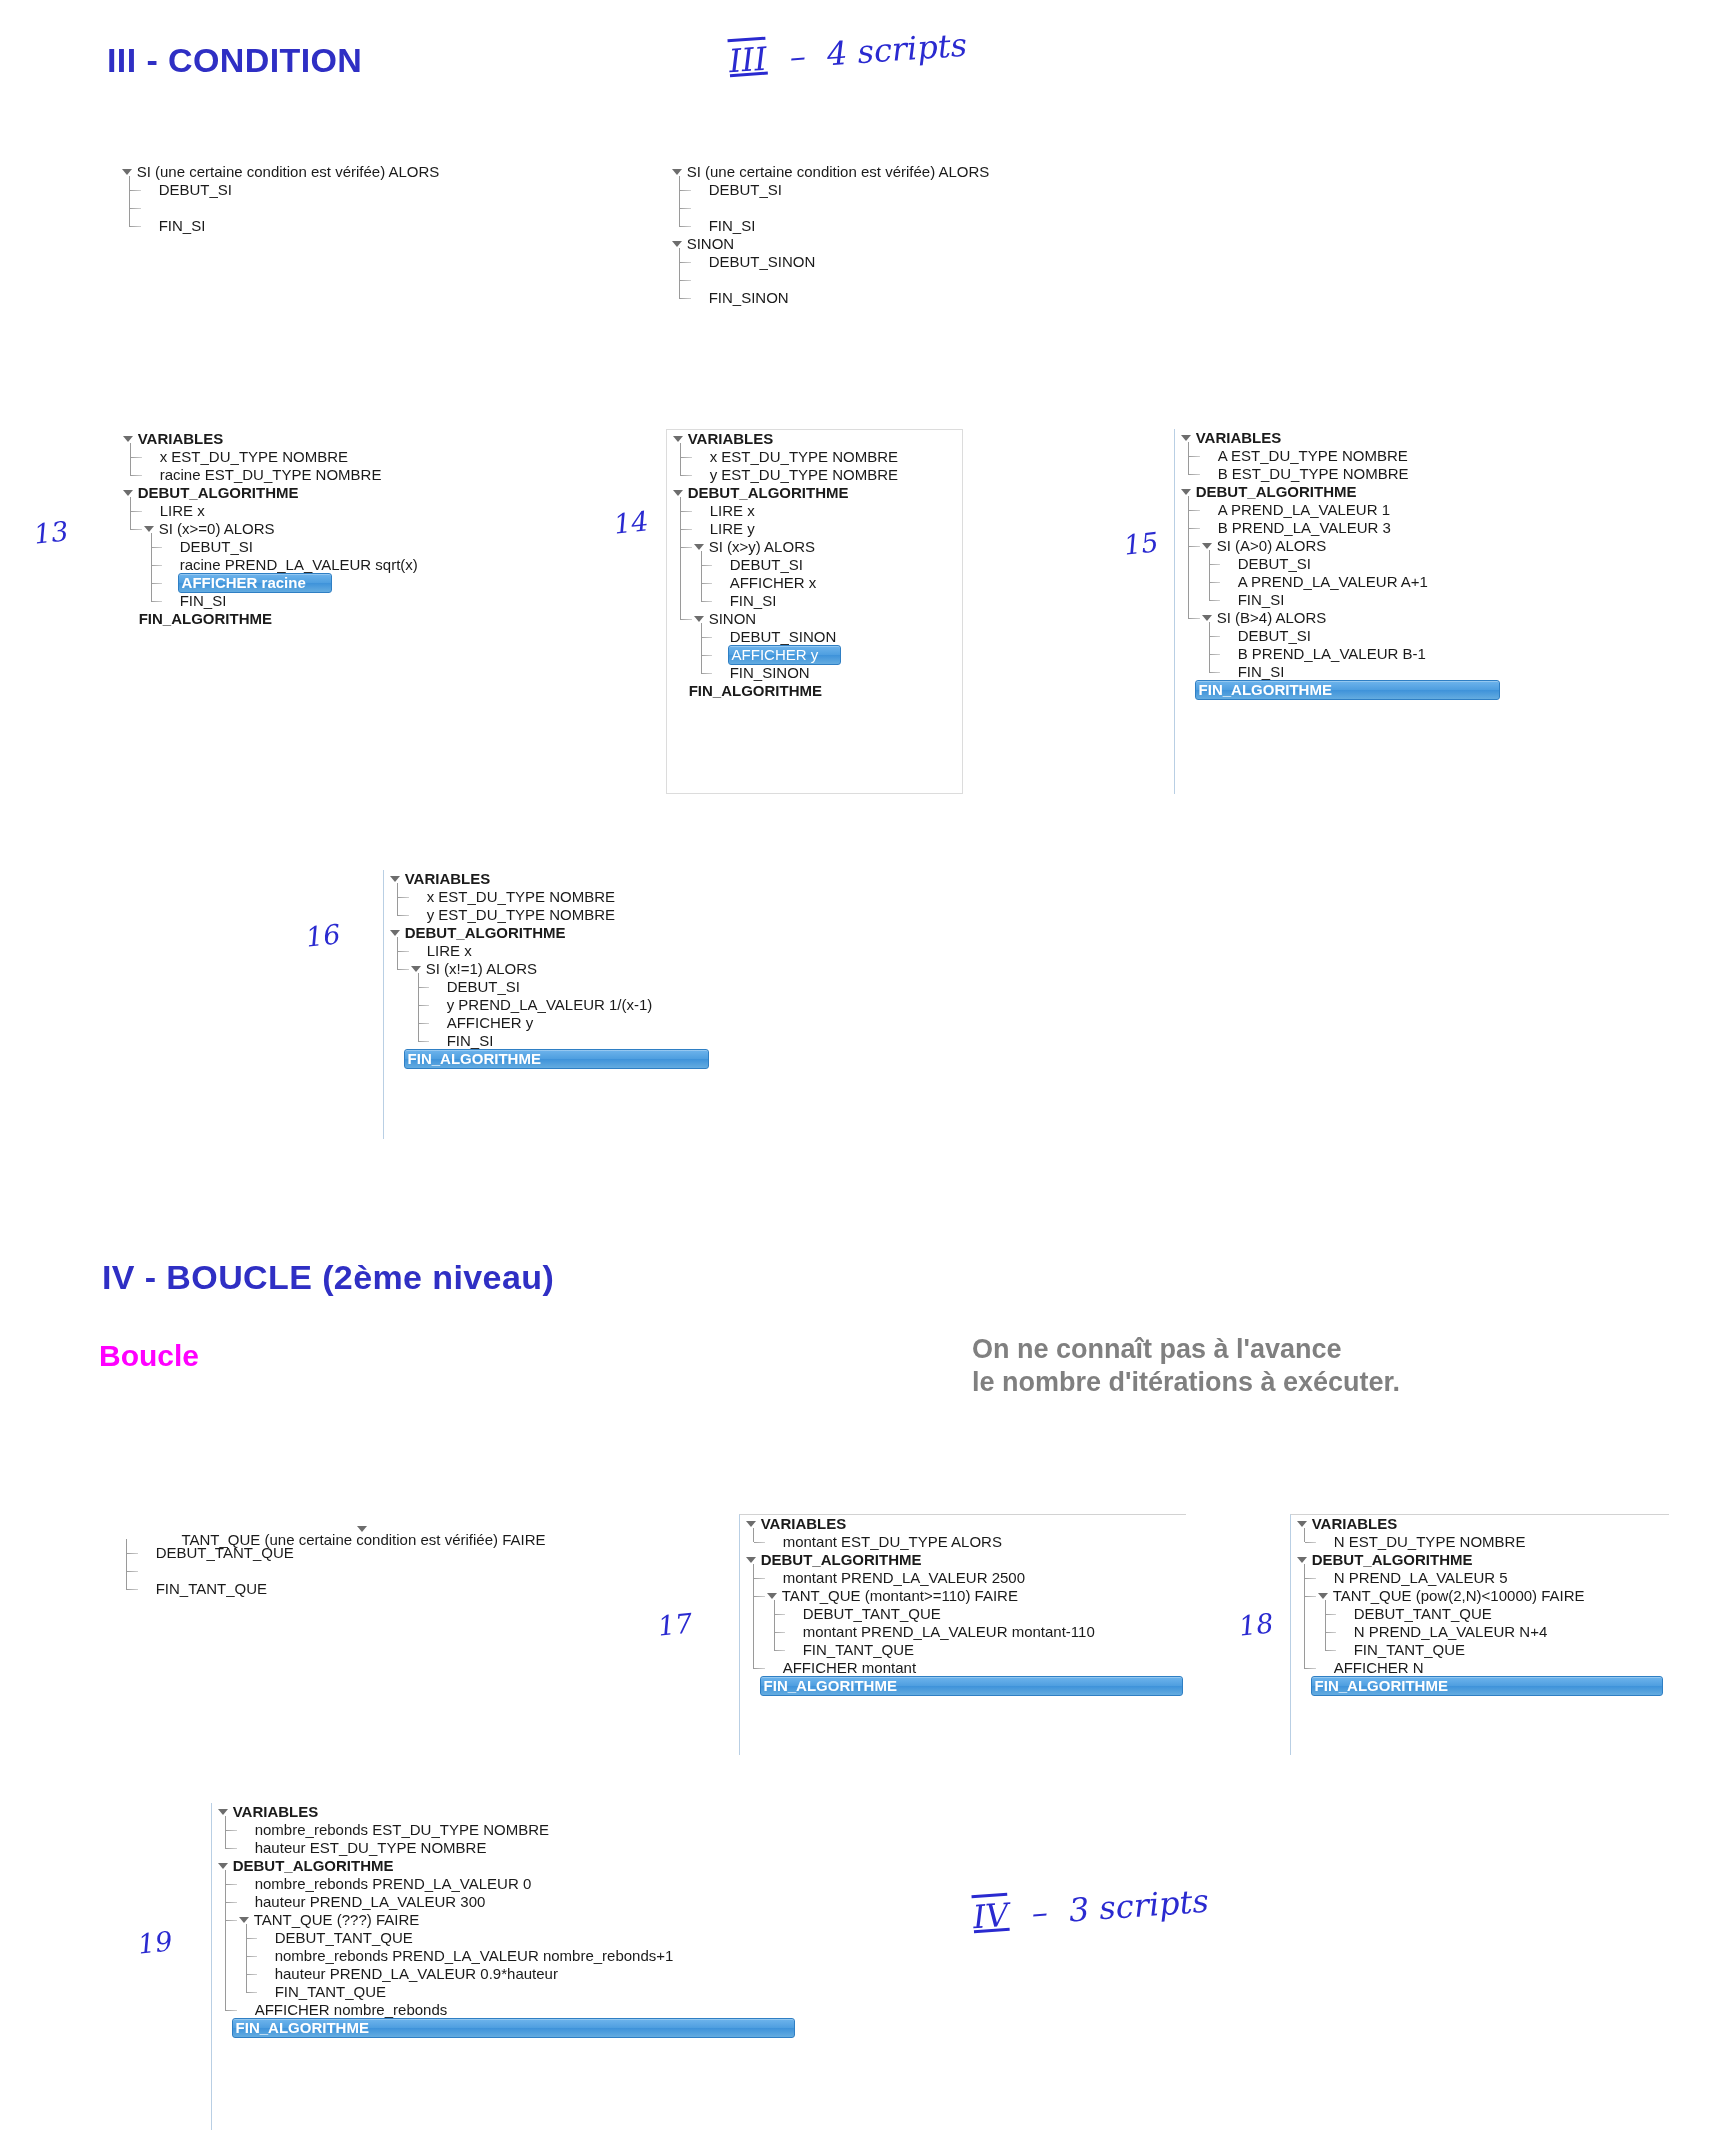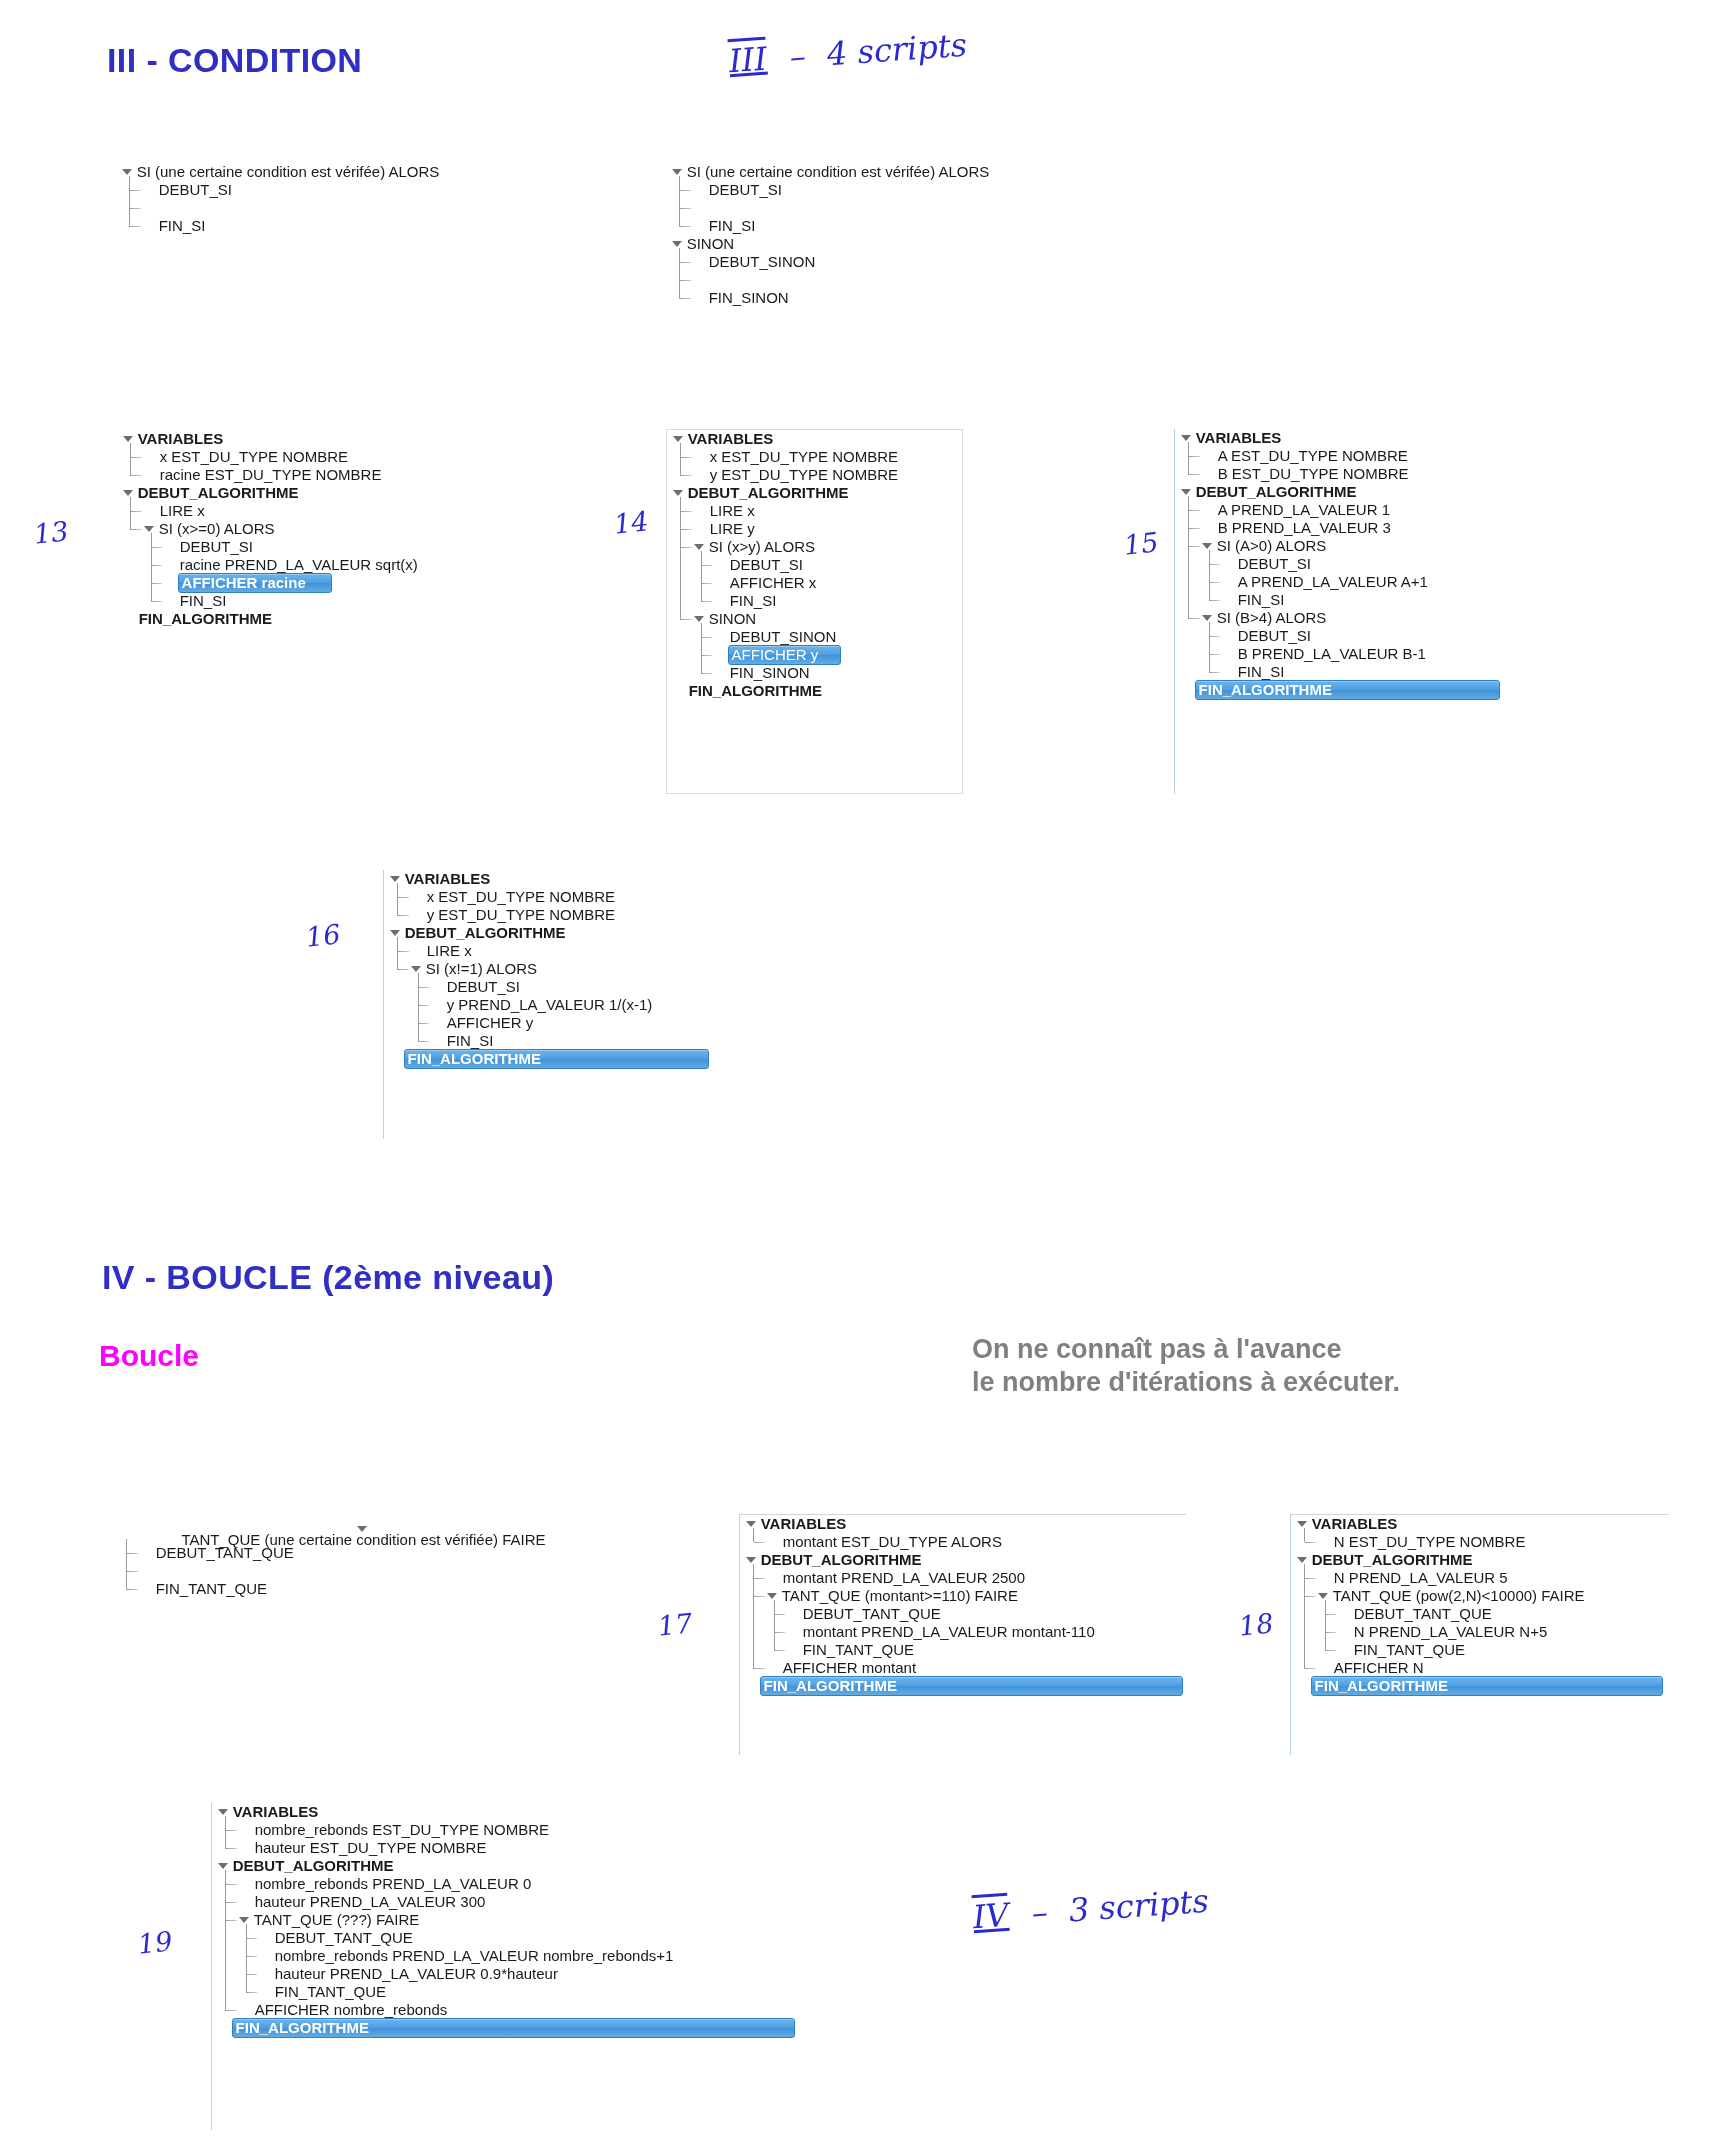--- a/index.html
+++ b/index.html
@@ -577,21 +577,21 @@
     <div class="row" style="padding-left: 27px;">
       <span class="tri"></span>
       <span class="lbl">TANT_QUE (pow(2,N)&lt;10000) FAIRE</span>
     </div>
     <div class="row" style="padding-left: 47px;">
       <span class="tri-pad"></span>
       <span class="lbl">DEBUT_TANT_QUE</span>
     </div>
     <div class="row" style="padding-left: 47px;">
       <span class="tri-pad"></span>
-      <span class="lbl">N PREND_LA_VALEUR N+5</span>
+      <span class="lbl">N PREND_LA_VALEUR N+4</span>
     </div>
     <div class="row" style="padding-left: 47px;">
       <span class="tri-pad"></span>
       <span class="lbl">FIN_TANT_QUE</span>
     </div>
     <div class="row" style="padding-left: 27px;">
       <span class="tri-pad"></span>
       <span class="lbl">AFFICHER N</span>
     </div>
     <div class="row bold sel" style="padding-left: 6px;">

